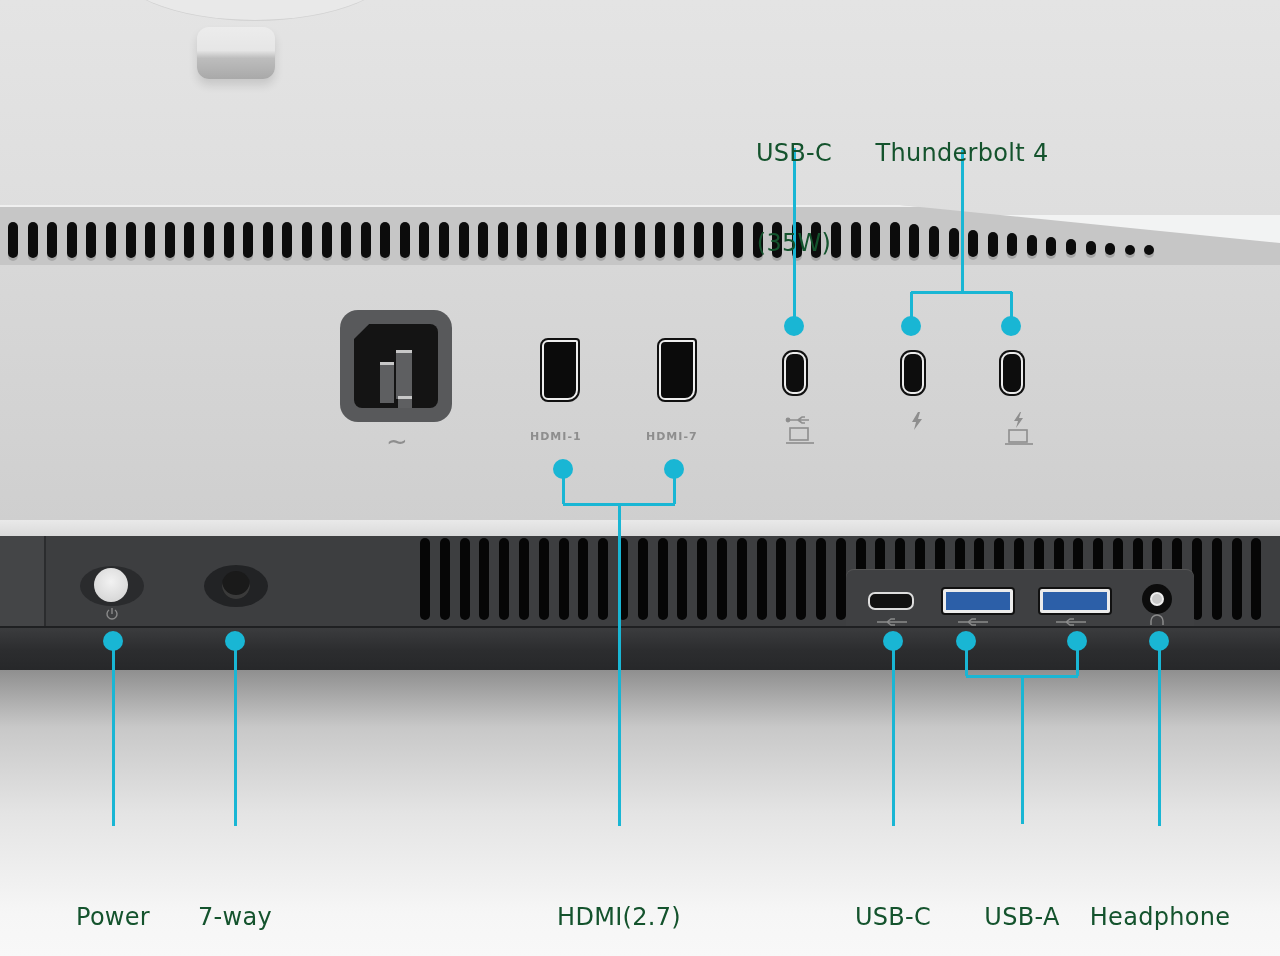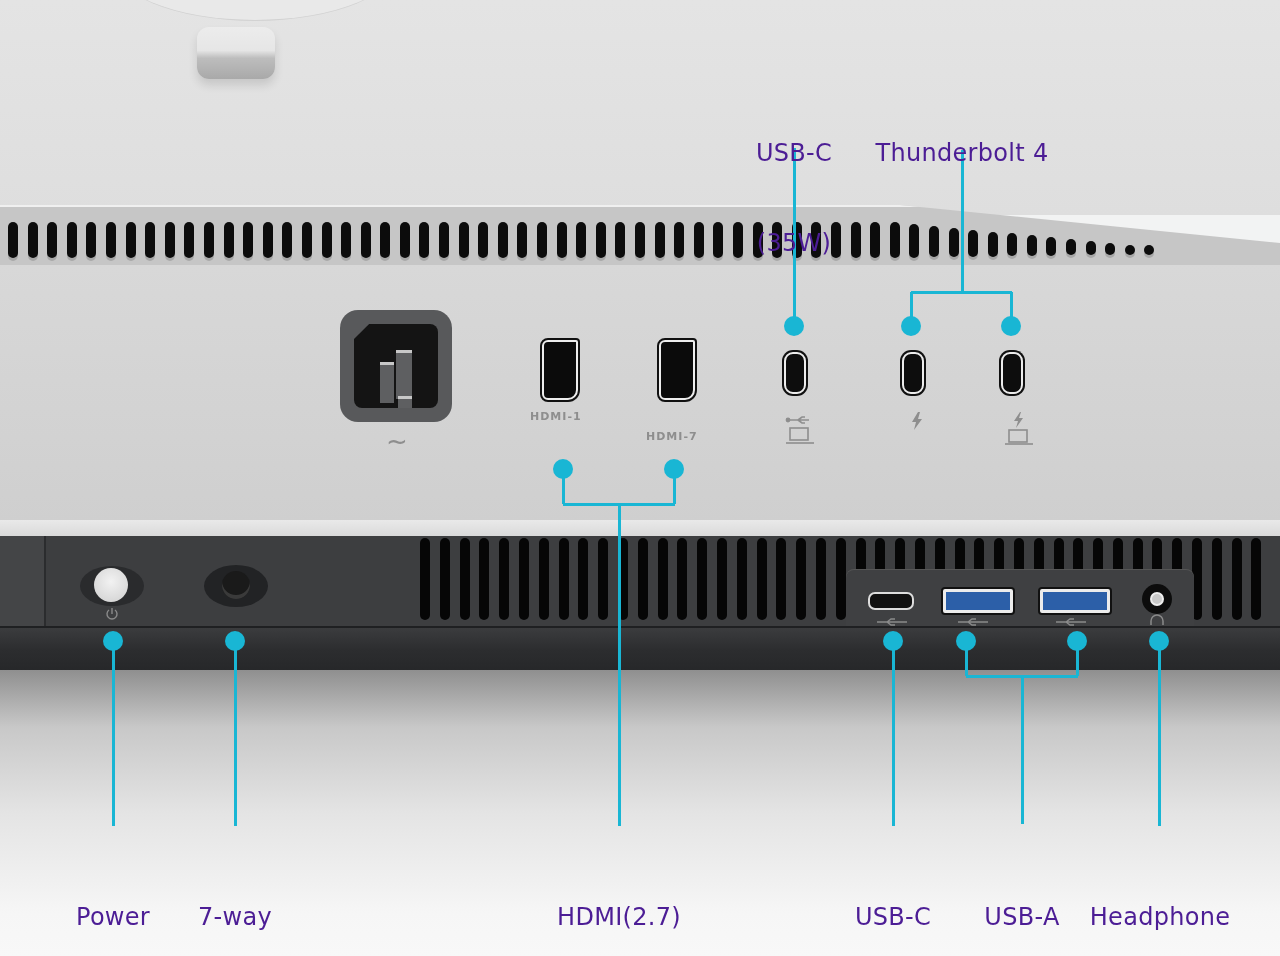--- a/index.html
+++ b/index.html
@@ -30,21 +30,21 @@
   .usbc-h{width:42px;height:14px;background:#111;border:2px solid #ddd;border-radius:7px;}
   .usba{width:64px;height:18px;background:#2c5fa8;border:3px solid #ececec;border-radius:2px;box-shadow:0 0 0 2px #111;}
   .jack{width:30px;height:30px;border-radius:50%;background:#0c0c0c;}
   .jack::after{content:"";position:absolute;left:8px;top:8px;width:14px;height:14px;border-radius:50%;background:#c9c9c9;border:2px solid #eee;box-sizing:border-box;}
   .port-label{font-size:11px;font-weight:bold;color:#8e8e8e;letter-spacing:1px;}
   .tiny-icon{color:#8e8e8e;font-size:16px;line-height:1;}
   
   .dot{width:20px;height:20px;border-radius:50%;background:#19b6d4;margin-left:-10px;margin-top:-10px;}
   .vline{width:3px;background:#19b6d4;margin-left:-1.5px;}
   .hline{height:3px;background:#19b6d4;margin-top:-1.5px;}
-  .callout{font-size:24px;color:#4c1d95;text-align:center;line-height:30px;white-space:pre;font-family:"DejaVu Sans","Liberation Sans",sans-serif;letter-spacing:.3px;}
+  .callout{font-size:24px;color:#14532d;text-align:center;line-height:30px;white-space:pre;font-family:"DejaVu Sans","Liberation Sans",sans-serif;letter-spacing:.3px;}
   .btn-power{left:80px;top:566px;width:64px;height:40px;border-radius:50%;background:#2a2b2d;}
   .btn-power span{position:absolute;left:14px;top:2px;width:34px;height:34px;border-radius:50%;background:radial-gradient(circle at 50% 40%,#f2f2f2,#cfcfcf);}
   .btn-joy{left:204px;top:565px;width:64px;height:42px;border-radius:50%;background:#222325;}
   .btn-joy span{position:absolute;left:18px;top:6px;width:28px;height:28px;border-radius:50%;background:#1a1a1a;box-shadow:inset 0 -4px 0 #3a3a3a;}
 </style>
 </head>
 <body>
 
 <div class="abs" id="top-panel"></div>
 <div class="abs" id="stand-arc"></div>
@@ -167,21 +167,21 @@
 <div class="abs power-inlet">
   <div class="power-inner">
     <div class="pin" style="left:26px;top:38px;width:14px;height:38px;"></div>
     <div class="pin" style="left:42px;top:26px;width:16px;height:46px;"></div>
     <div class="pin" style="left:44px;top:72px;width:14px;height:10px;"></div>
   </div>
 </div>
 <div class="abs tiny-icon" style="left:386px;top:428px;font-size:26px;">~</div>
 
 <div class="abs hdmi" style="left:542px;top:340px;"></div>
-<div class="abs port-label" style="left:530px;top:410px;">HDMI-1</div>
+<div class="abs port-label" style="left:530px;top:430px;">HDMI-1</div>
 <div class="abs hdmi" style="left:659px;top:340px;"></div>
 <div class="abs port-label" style="left:646px;top:430px;">HDMI-7</div>
 
 <div class="abs usbc-v" style="left:784px;top:352px;"></div>
 <div class="abs" style="left:784px;top:414px;">
   <svg width="32" height="32" viewBox="0 0 32 32">
       <g stroke="#8e8e8e" stroke-width="1.6" fill="none">
         <circle cx="4" cy="6" r="1.6" fill="#8e8e8e"></circle>
         <path d="M5 6h20M14 6l4-3h3M14 6l4 3h3"></path>
         <rect x="6" y="14" width="18" height="12"></rect>

